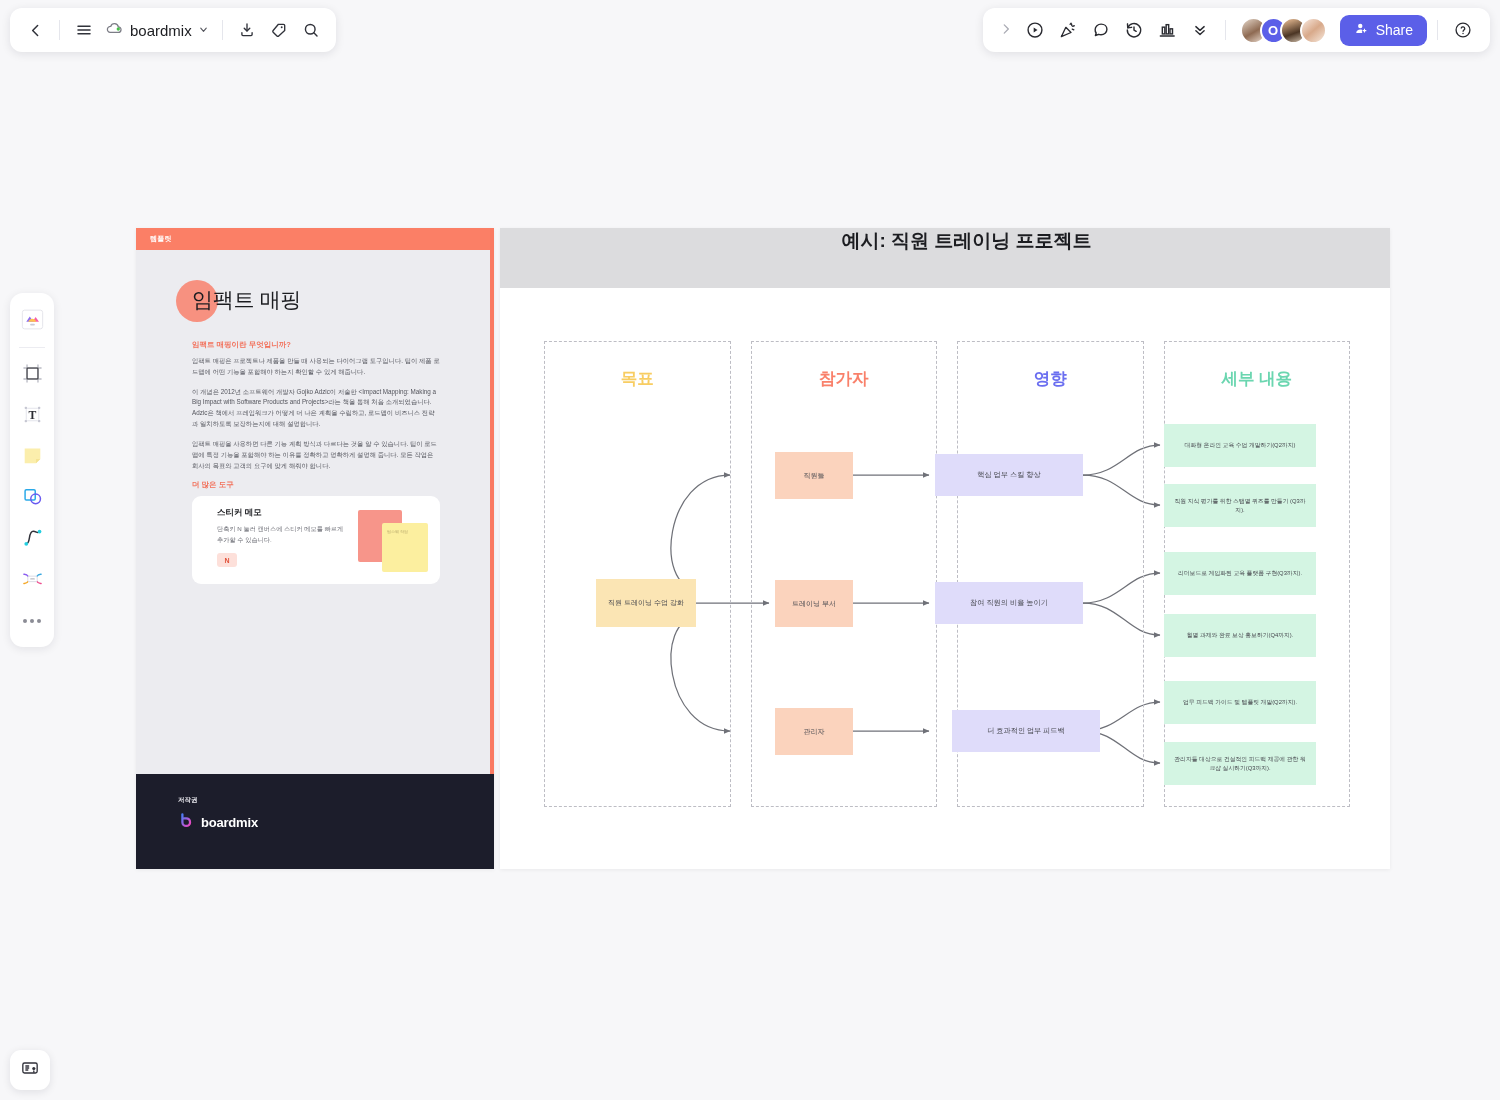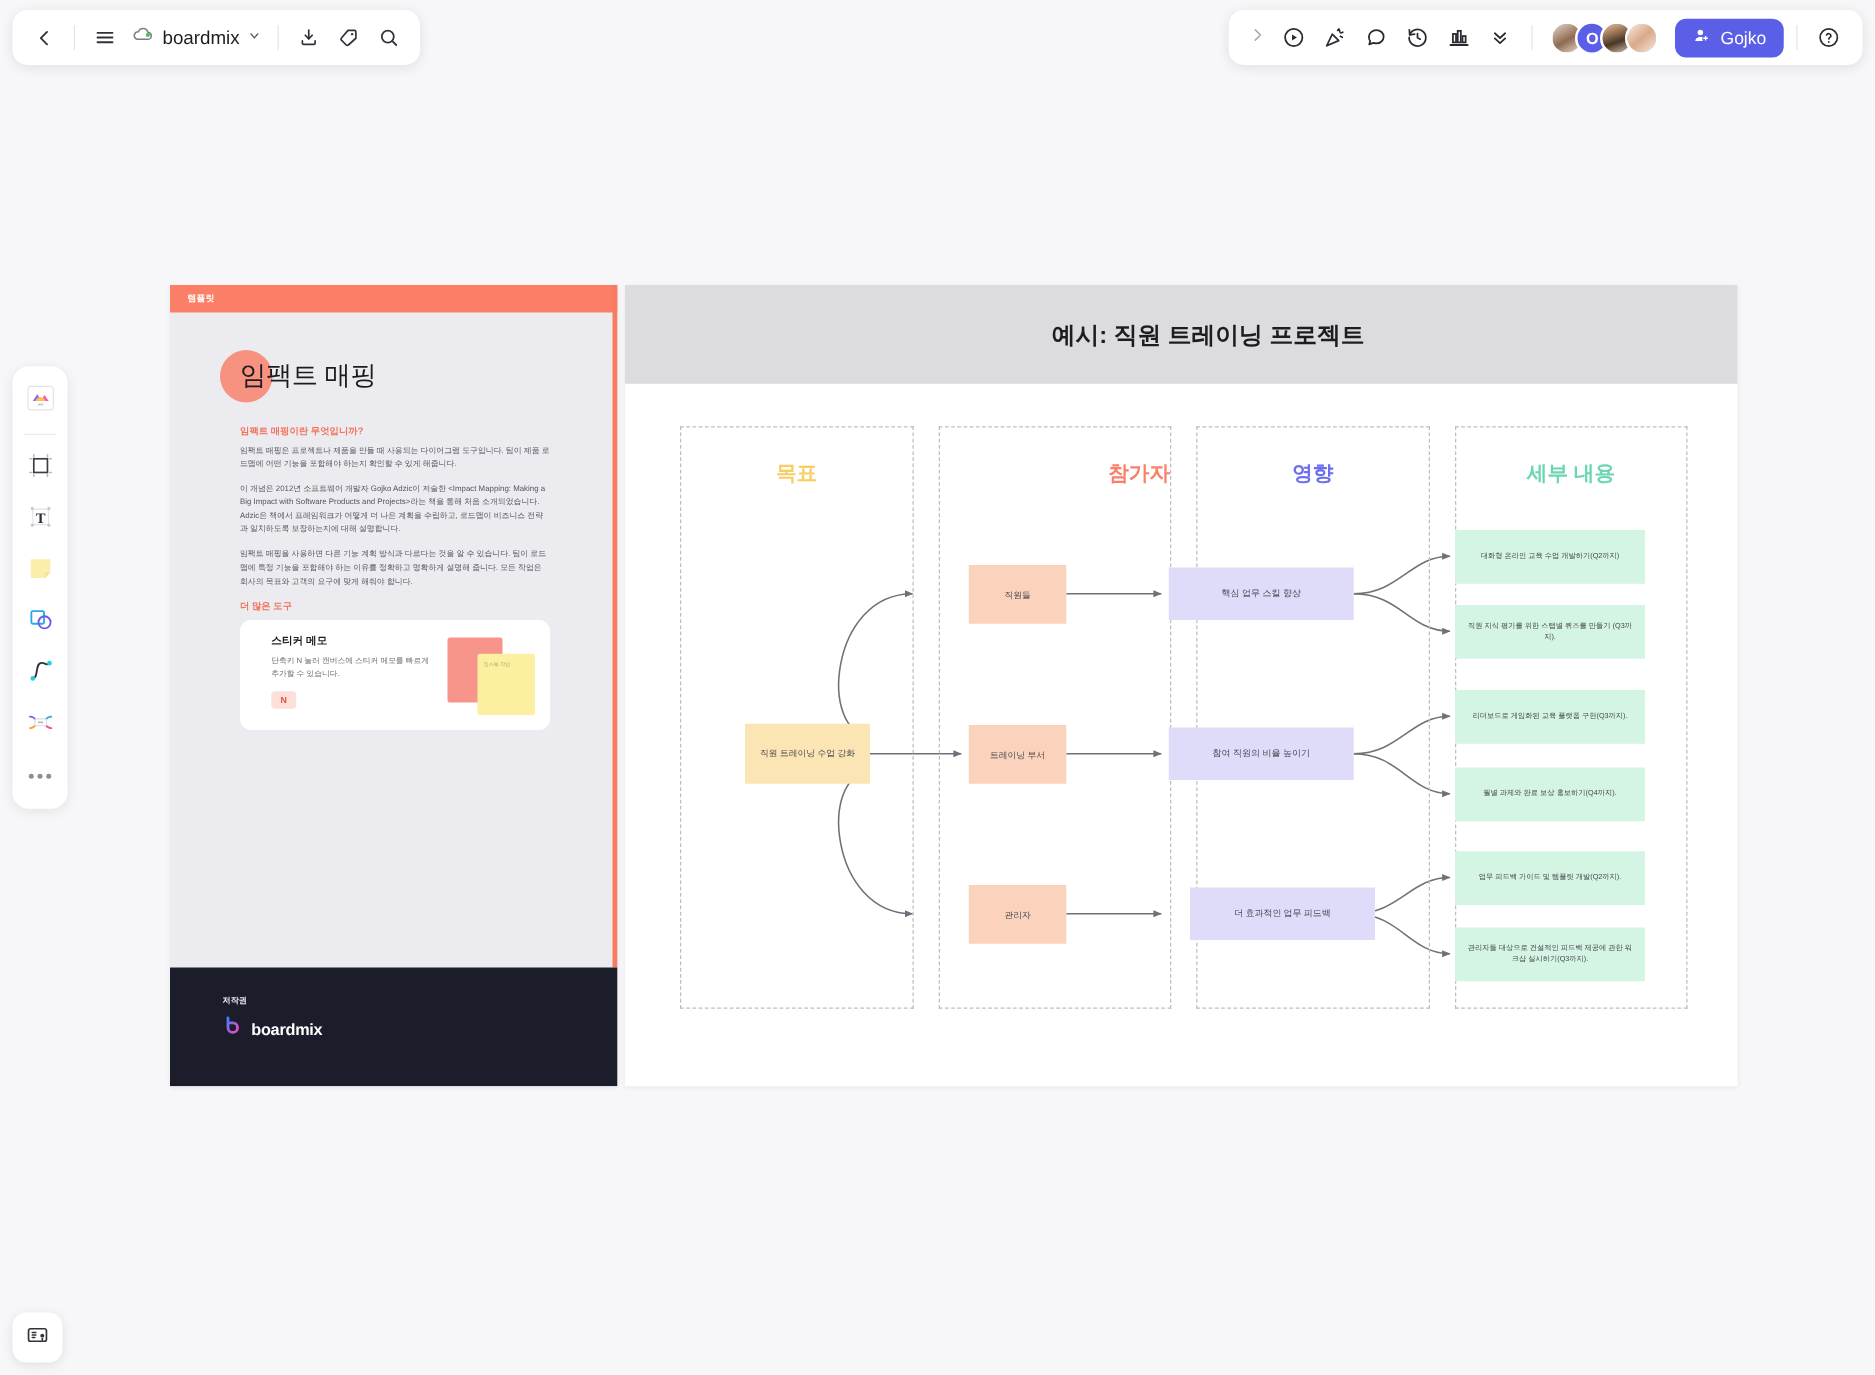--- a/index.html
+++ b/index.html
@@ -113,30 +113,30 @@
   }
   .card-foot .cr{font-size:6.5px;font-weight:700;color:#e9e9ef;margin-bottom:7px;}
   .brand{display:flex;align-items:center;gap:6px;}
   .brand .txt{font-size:13px;font-weight:700;color:#fff;letter-spacing:-.2px;}
 
   
   .frame{
     position:absolute;left:500px;top:228px;width:890px;height:641px;background:#fff;
     box-shadow:0 1px 4px rgba(0,0,0,.06);
   }
-  .frame-head{height:79px;background:#dcdcde;display:flex;align-items:center;justify-content:center;padding-left:43px;}
+  .frame-head{height:60px;background:#dcdcde;display:flex;align-items:flex-start;justify-content:center;padding-left:43px;}
   .frame-head span{font-size:19px;font-weight:700;color:#1c1d21;}
   .lanes{position:absolute;left:44px;top:113px;width:806px;height:466px;display:flex;gap:20px;}
   .lane{
     flex:1;border:1.3px dashed #bdbdc4;position:relative;
   }
   .lane-title{position:absolute;top:26px;left:0;width:100%;text-align:center;
     font-size:16.5px;font-weight:700;}
   .lane1 .lane-title{color:#f8cd62;}
-  .lane2 .lane-title{color:#f9806a;text-align:right;}
+  .lane2 .lane-title{color:#f9806a;}
   .lane3 .lane-title{color:#6a6ef0;}
   .lane4 .lane-title{color:#6bd6b0;}
 
   .node{position:absolute;display:flex;align-items:center;justify-content:center;text-align:center;}
   .node span{display:block;}
   .n-goal{background:#fbe5b4;width:100px;height:48px;font-size:7px;color:#45464d;}
   .n-actor{background:#fbd3bd;width:78px;height:47px;font-size:7px;color:#45464d;}
   .n-impact{background:#dfdcfa;width:148px;height:42px;font-size:7.2px;color:#45464d;}
   .n-deliv{background:#d4f5e3;width:152px;height:43px;font-size:5.8px;color:#44454c;
     padding:3px 8px;line-height:1.5;}
@@ -248,21 +248,21 @@
     <div class="av a4"></div>
   </div>
   <button class="share-btn">
     <span>
       <svg width="15" height="15" viewBox="0 0 24 24" fill="currentColor">
           <circle cx="10" cy="8" r="3.5"></circle>
           <path d="M3.6 19c0-3.4 2.9-5.4 6.4-5.4 1.2 0 2.3.2 3.2.6-.4.7-.6 1.5-.6 2.3 0 .9.3 1.8.8 2.5z"></path>
           <path d="M17.6 12.4v2.1h2.1v1.7h-2.1v2.1h-1.7v-2.1h-2.1v-1.7h2.1v-2.1z"></path>
         </svg>
     </span>
-    <span>Gojko</span>
+    <span>Share</span>
   </button>
   <div class="divider-v"></div>
   <div class="ic">
     <svg width="20" height="20" viewBox="0 0 24 24" fill="none" stroke="currentColor" stroke-width="1.6">
         <circle cx="12" cy="12" r="8.3"></circle>
         <path d="M9.9 9.6a2.2 2.2 0 0 1 4.2.8c0 1.5-2 1.6-2 3.1" stroke-linecap="round"></path>
         <circle cx="12.05" cy="16.2" r=".85" fill="currentColor" stroke="none"></circle>
       </svg>
   </div>
 </div>

